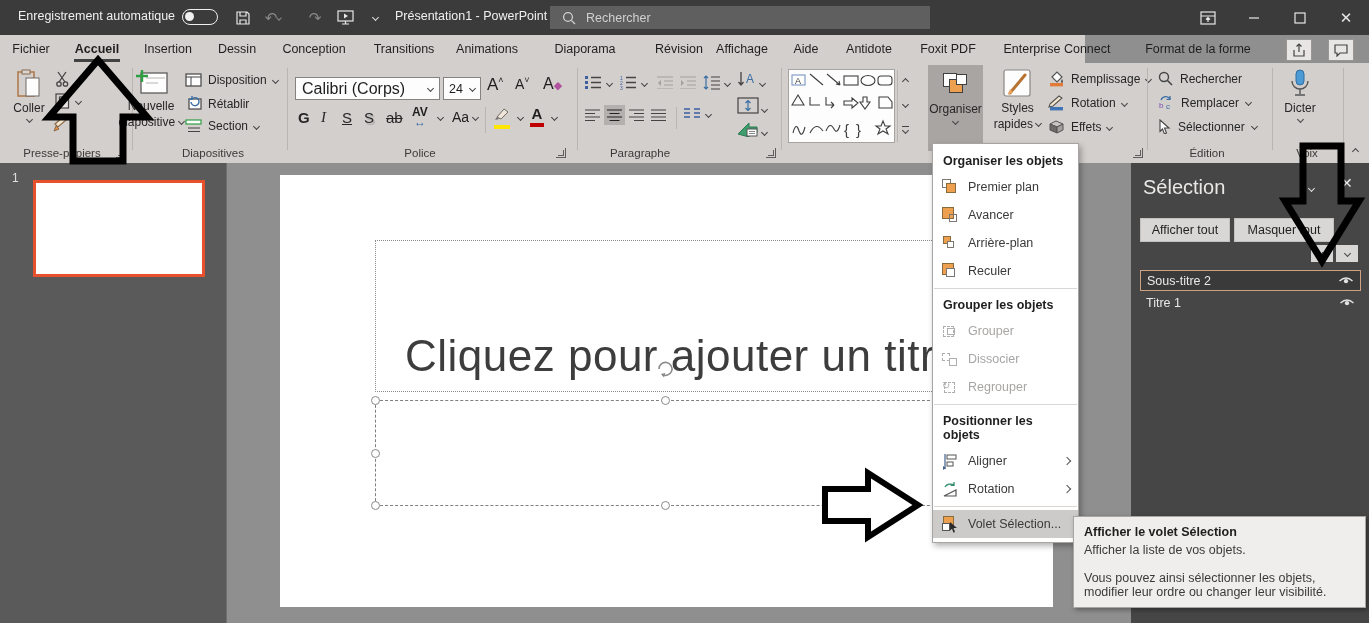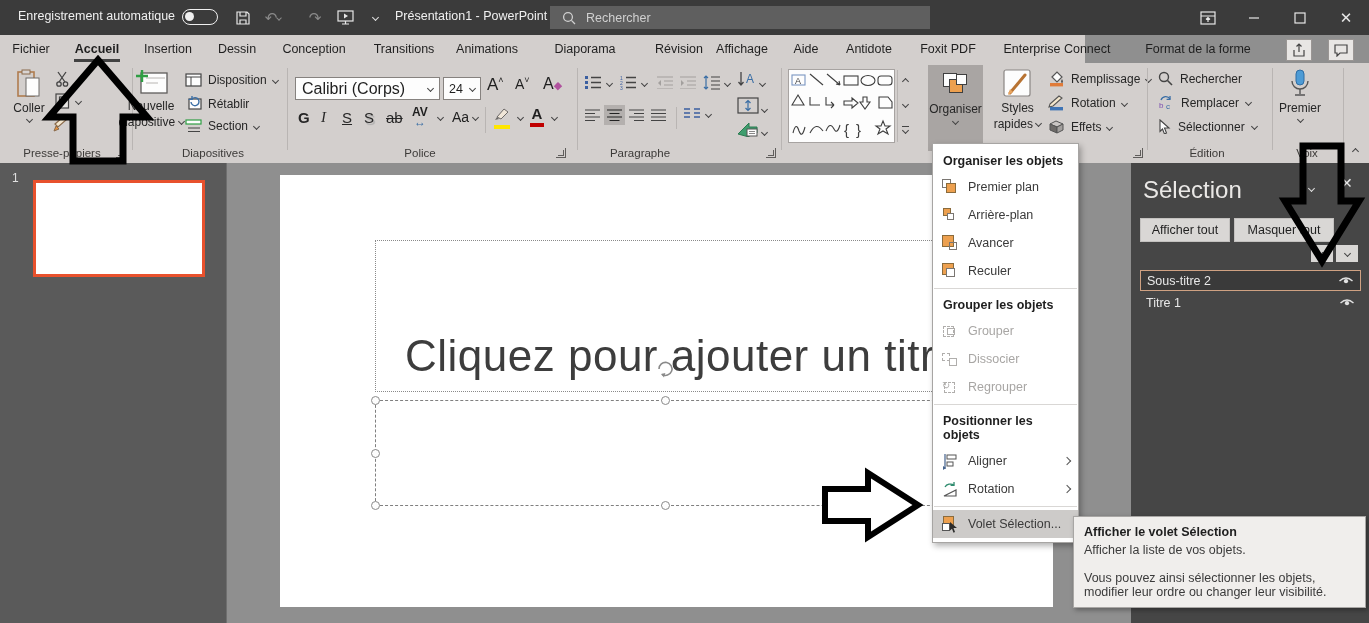--- a/index.html
+++ b/index.html
@@ -62,21 +62,21 @@
   .menu-header { font-weight:bold; font-size:12.5px; color:#1e1e1e; padding:6px 10px 5px 10px; }
   .menu-item { display:flex; align-items:center; gap:9px; height:28px; padding:0 8px 0 9px; font-size:12.5px; color:#3a3a3a; }
   .menu-item.disabled { color:#a8a6a4; }
   .menu-item.hl { background:#cdcbc9; }
   .menu-item .grow { flex:1; }
   .menu-sep { height:1px; background:#d9d7d5; margin:3px 1px; }
   .micon { width:17px; height:17px; position:relative; flex:0 0 17px; }
 
   
   .selpane { position:absolute; left:1131px; top:163px; width:238px; height:460px; background:#464646; color:#e6e6e6; }
-  .selpane h1 { font-size:24px; font-weight:400; color:#eae8e6; margin:0; position:absolute; left:12px; top:13px; }
+  .selpane h1 { font-size:20px; font-weight:400; color:#eae8e6; margin:0; position:absolute; left:12px; top:13px; }
   .pane-btn { position:absolute; background:#d9d7d5; color:#1f1f1f; font-size:12.5px; display:flex; align-items:center; justify-content:center; border:1px solid #c3c1bf; }
   .ord-btn { position:absolute; width:22px; height:17px; background:#d9d7d5; display:flex; align-items:center; justify-content:center; }
   .sel-item { position:absolute; left:9px; width:221px; height:21px; display:flex; align-items:center; padding:0 6px; font-size:12.5px; color:#e8e8e8; }
   .sel-item.selected { background:#3a3a3a; border:1px solid #cfa182; }
   .sel-item .grow { flex:1; }
 
   
   .tooltip { position:absolute; left:1073px; top:516px; width:293px; height:92px; background:#f0eeec; border:1px solid #a8a6a4; box-shadow:2px 2px 5px rgba(0,0,0,.35); z-index:45; padding:8px 10px; font-size:12.5px; color:#3b3b3b; }
   .tooltip b { display:block; color:#1e1e1e; margin-bottom:4px; }
   .tooltip .l1 { margin-bottom:14px; }
@@ -472,21 +472,21 @@
   </div>
   <span class="grp-label" style="left:1207px;">Édition</span>
   <span class="vsep" style="left:1272px;"></span>
 
   <div class="ribbon-btn" style="left:1278px; top:6px; width:44px;">
     <svg width="22" height="30" viewBox="0 0 22 30">
         <rect x="7" y="1" width="8" height="15" rx="4" fill="#4d9bd5" stroke="#2e6da4"></rect>
         <path d="M3 12 a8 8 0 0 0 16 0" fill="none" stroke="#555" stroke-width="1.4"></path>
         <path d="M11 20 v5 M6 26 h10" stroke="#555" stroke-width="1.4"></path>
       </svg>
-    <span class="rlabel">Premier</span>
+    <span class="rlabel">Dicter</span>
     <span class="chv"></span>
   </div>
   <span class="grp-label" style="left:1307px;">Voix</span>
   <span class="vsep" style="left:1343px;"></span>
   <span class="chv abs" style="left:1353px; top:86px; transform:rotate(-135deg);"></span>
 </div>
 
 <div class="thumbpanel">
   <span class="thumb-num">1</span>
   <div class="thumb"></div>
@@ -516,31 +516,31 @@
   <div class="menu-header">Organiser les objets</div>
   <div class="menu-item">
     <span class="micon">
       <span style="position:absolute; left:0; top:0; width:9px; height:9px; border:1.3px solid #7a7672; background:#fff;"></span>
       <span style="position:absolute; left:4px; top:4px; width:10px; height:10px; background:#eda04f; border:1.3px solid #8a6b3c;"></span>
     </span>
       <span class="grow">Premier plan</span>
   </div>
   <div class="menu-item">
     <span class="micon">
+      <span style="position:absolute; left:0; top:0; width:12px; height:12px; background:#eda04f; border:1.3px solid #8a6b3c;"></span>
+      <span style="position:absolute; left:7px; top:7px; width:8px; height:8px; border:1.3px solid #7a7672;"></span>
+    </span>
+      <span class="grow">Avancer</span>
+  </div>
+  <div class="menu-item">
+    <span class="micon">
       <span style="position:absolute; left:1px; top:1px; width:8px; height:8px; background:#eda04f; border:1.3px solid #8a6b3c;"></span>
       <span style="position:absolute; left:5px; top:6px; width:7px; height:7px; border:1.3px solid #7a7672; background:#fff;"></span>
     </span>
       <span class="grow">Arrière-plan</span>
-  </div>
-  <div class="menu-item">
-    <span class="micon">
-      <span style="position:absolute; left:0; top:0; width:12px; height:12px; background:#eda04f; border:1.3px solid #8a6b3c;"></span>
-      <span style="position:absolute; left:7px; top:7px; width:8px; height:8px; border:1.3px solid #7a7672;"></span>
-    </span>
-      <span class="grow">Avancer</span>
   </div>
   <div class="menu-item">
     <span class="micon">
       <span style="position:absolute; left:0; top:0; width:12px; height:12px; background:#eda04f; border:1.3px solid #8a6b3c;"></span>
       <span style="position:absolute; left:4px; top:5px; width:9px; height:9px; border:1.3px solid #7a7672; background:#fff;"></span>
     </span>
       <span class="grow">Reculer</span>
   </div>
   <div class="menu-sep"></div>
   <div class="menu-header">Grouper les objets</div>

